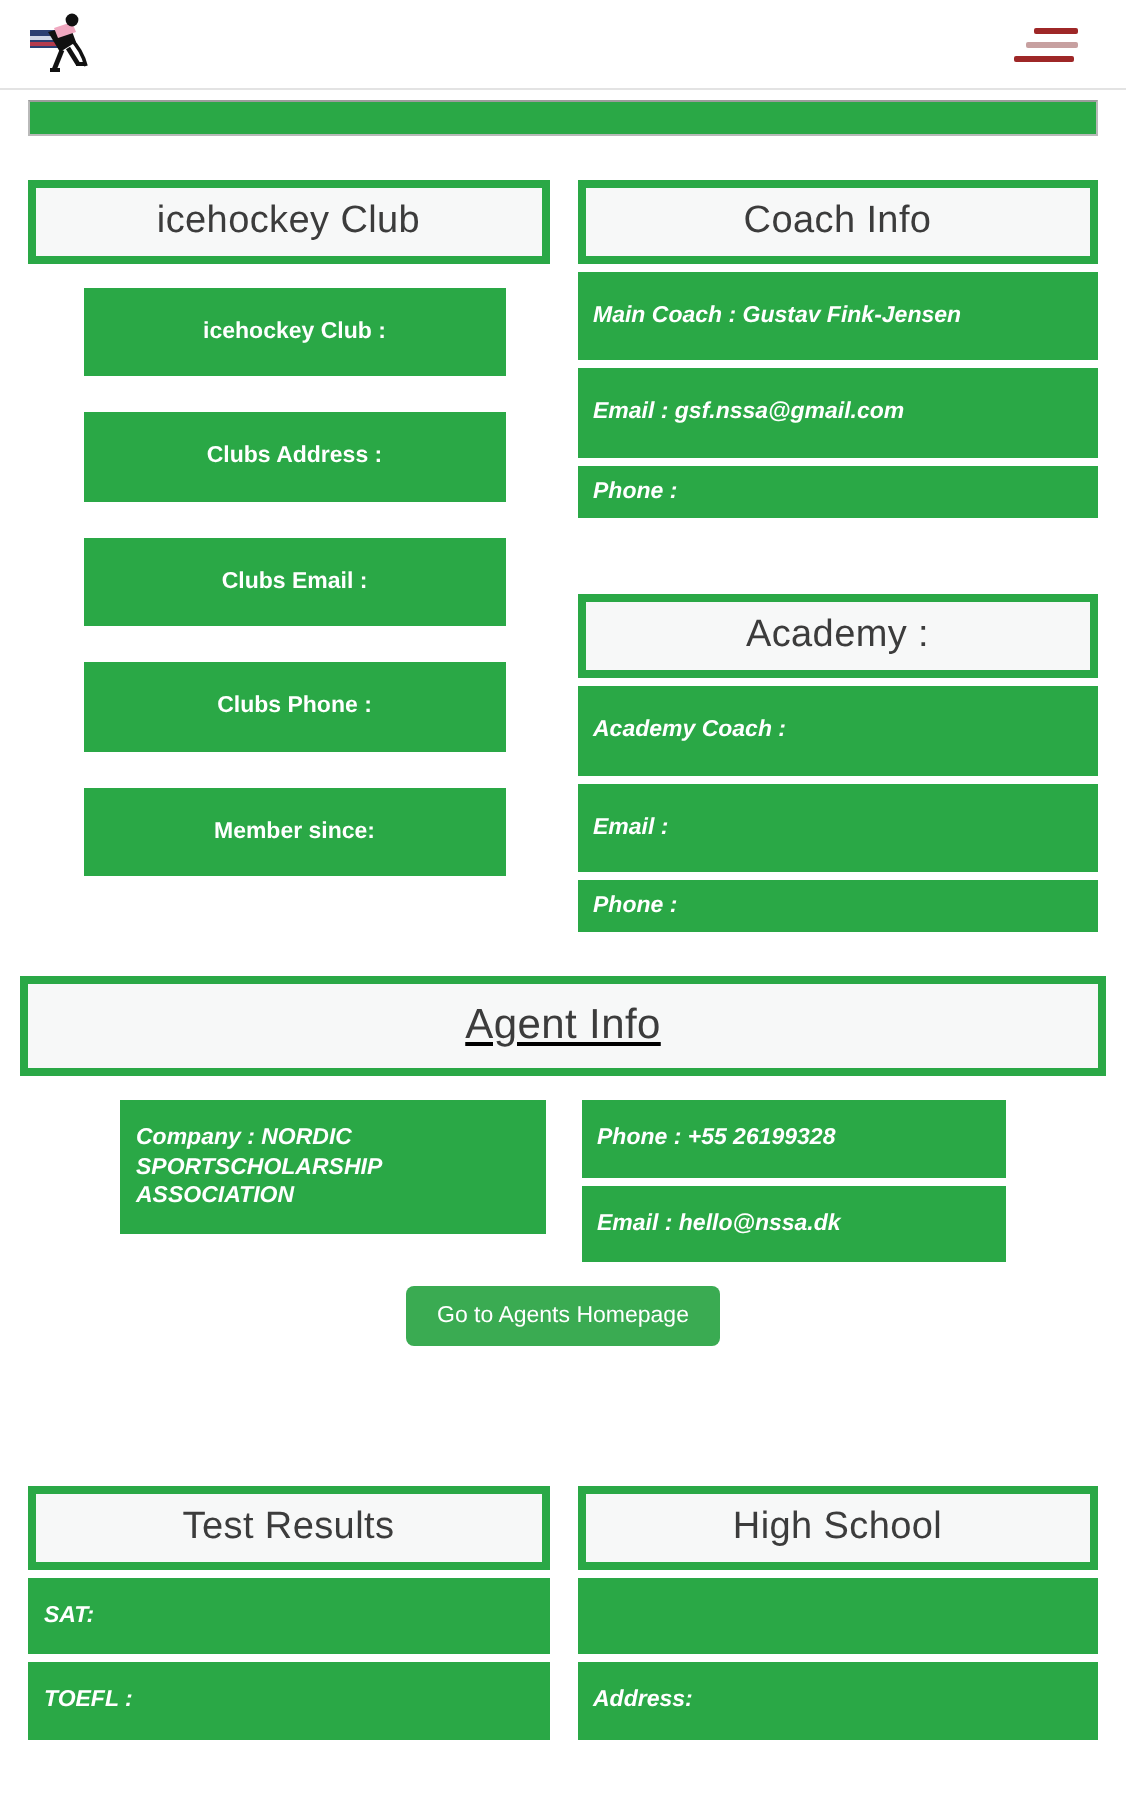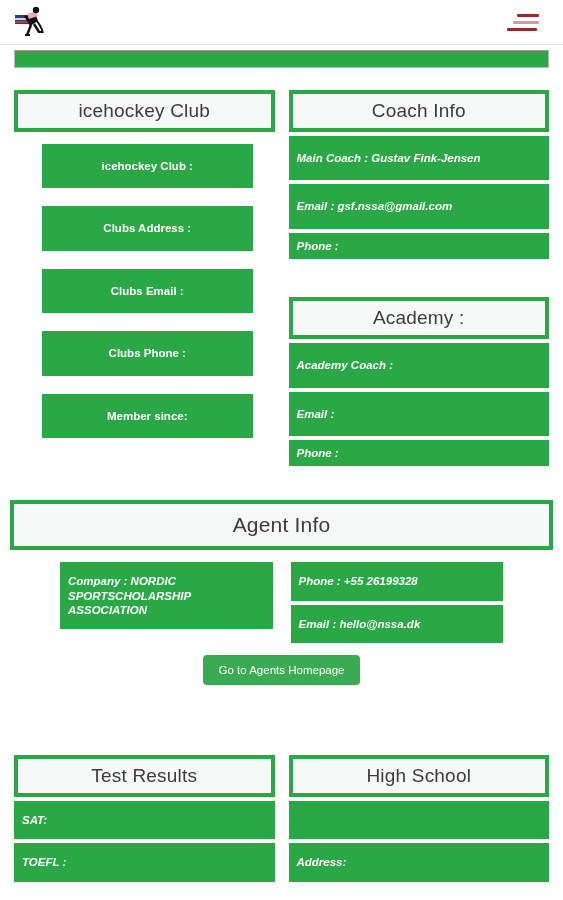--- a/index.html
+++ b/index.html
@@ -105,26 +105,27 @@
     padding: 0 14px;
     gap: 14px;
     margin-top: 22px;
   }
   .col { flex: 1; min-width: 0; }
 
   
   .club-rows { padding-left: 28px; padding-right: 22px; }
 
   
-  .banner { margin: 12px 10px; }
+  .banner { margin: 0 10px; text-decoration: underline; }
 
   .agent-grid {
     display: flex;
     padding: 0 14px;
     gap: 18px;
+    margin-top: 12px;
   }
   .agent-col { flex: 1; min-width: 0; }
   .agent-col.left  { padding-left: 46px; }
   .agent-col.right { padding-right: 46px; }
 
   .cta-wrap { display: flex; justify-content: center; margin-top: 12px; }
   .cta {
     background: #3aab52;
     color: #ffffff;
     border: none;

